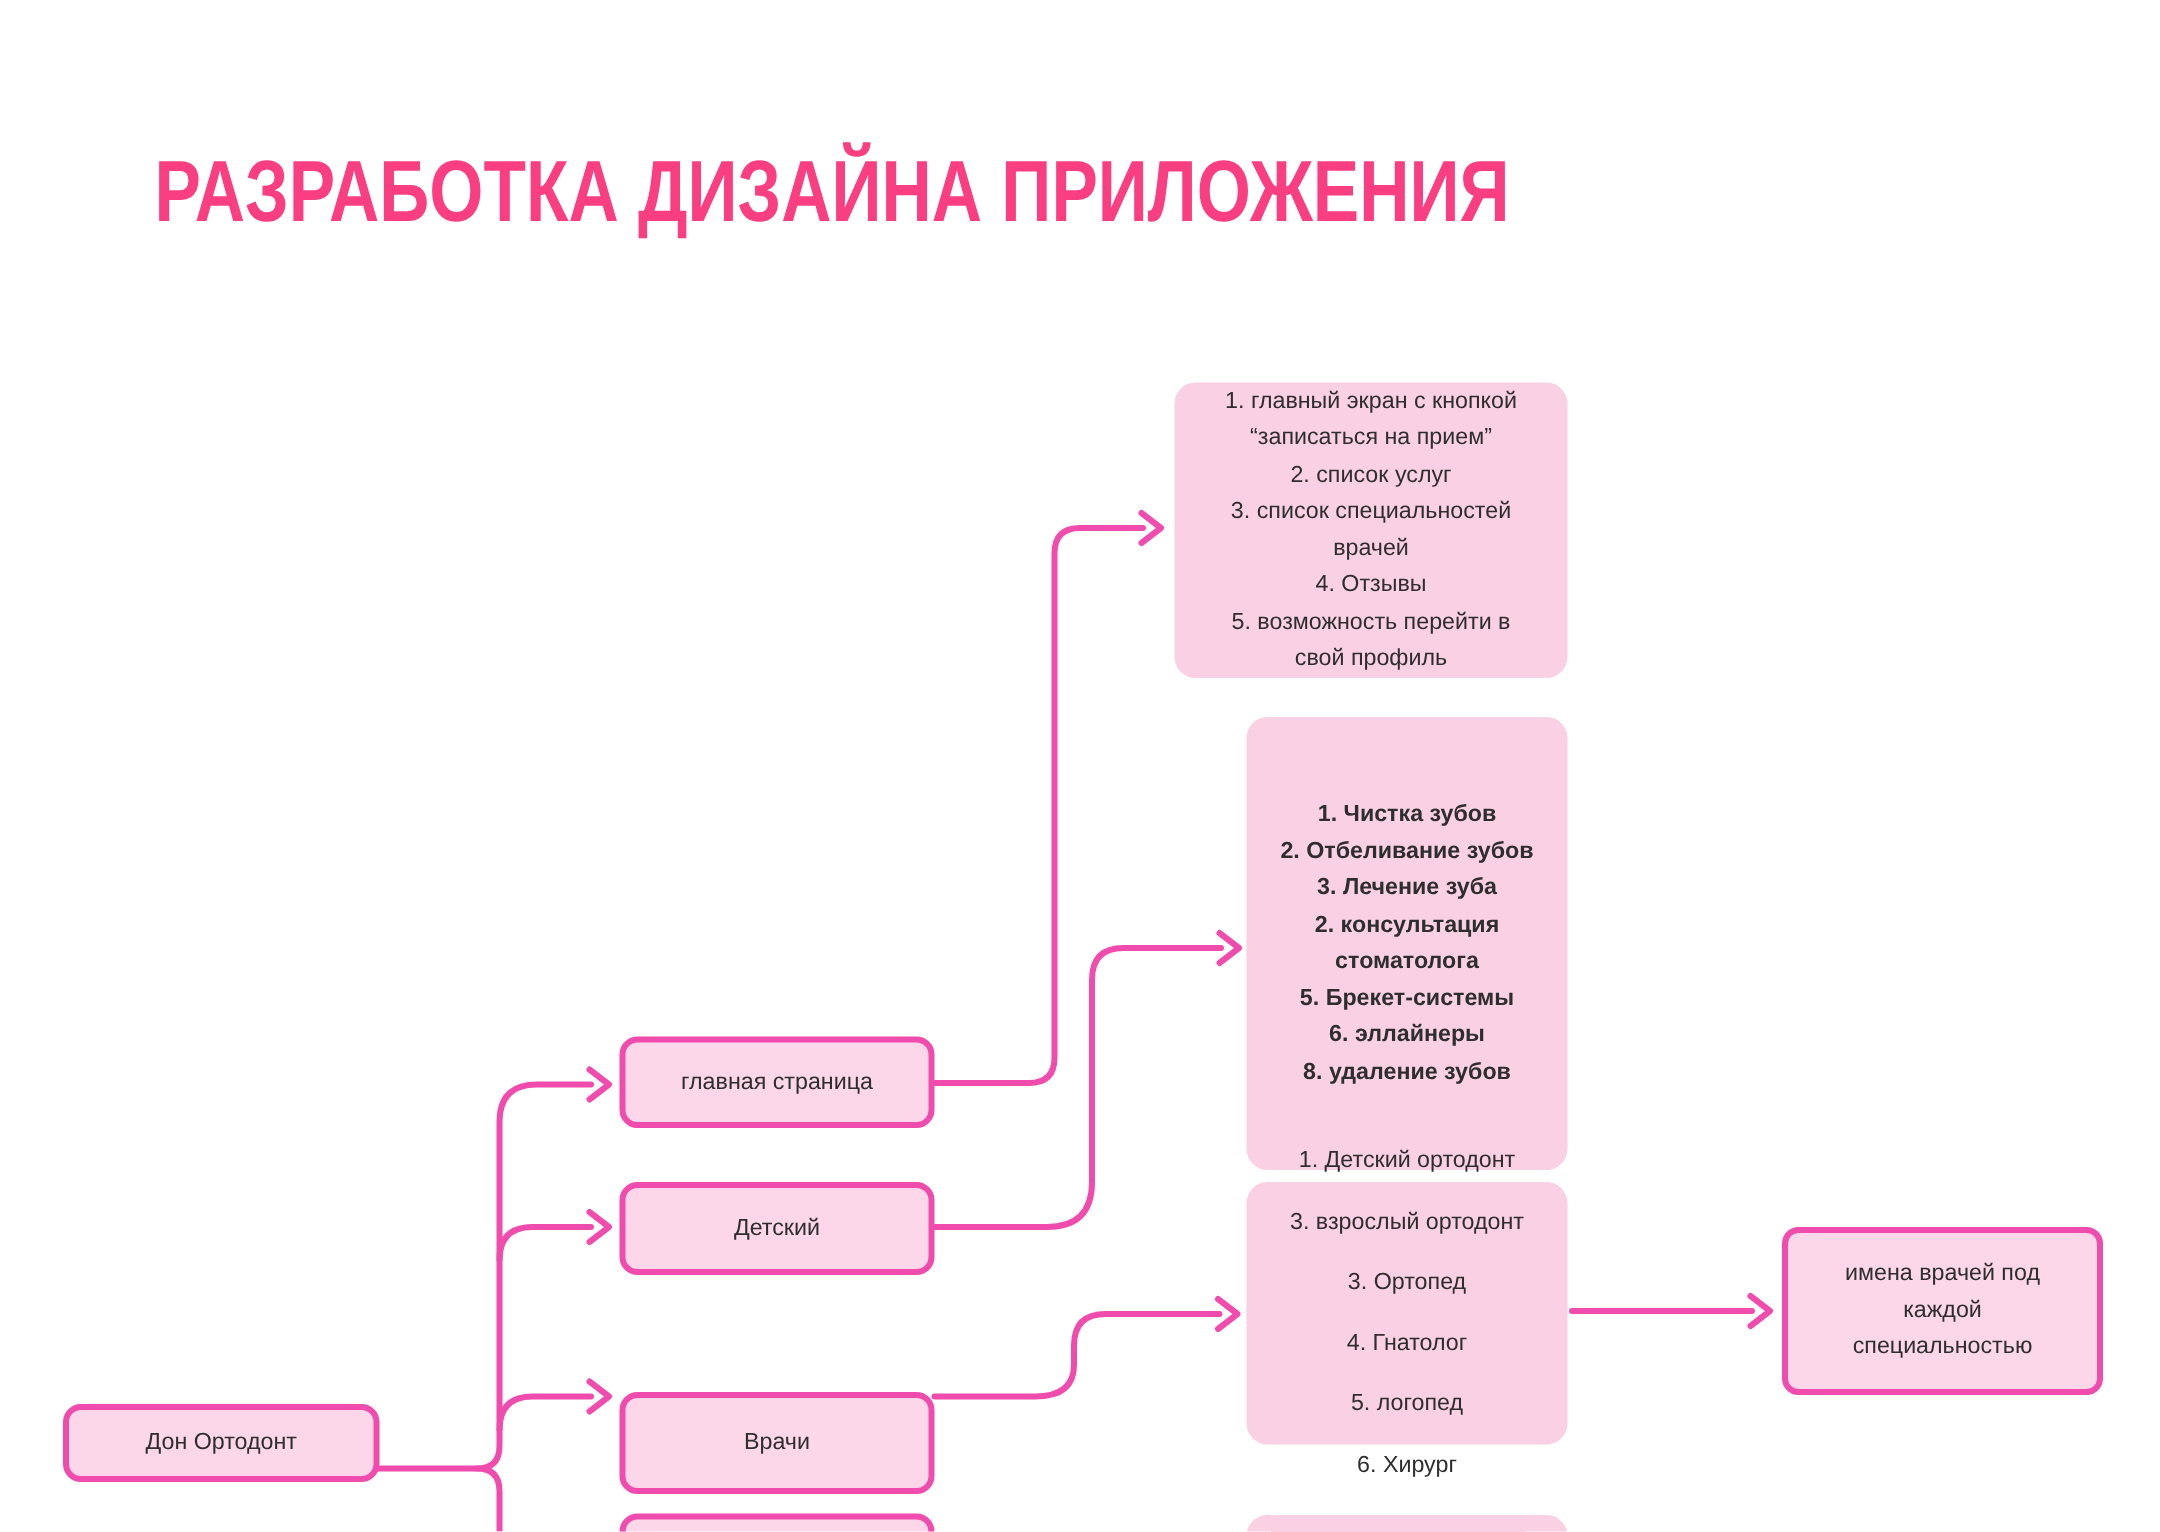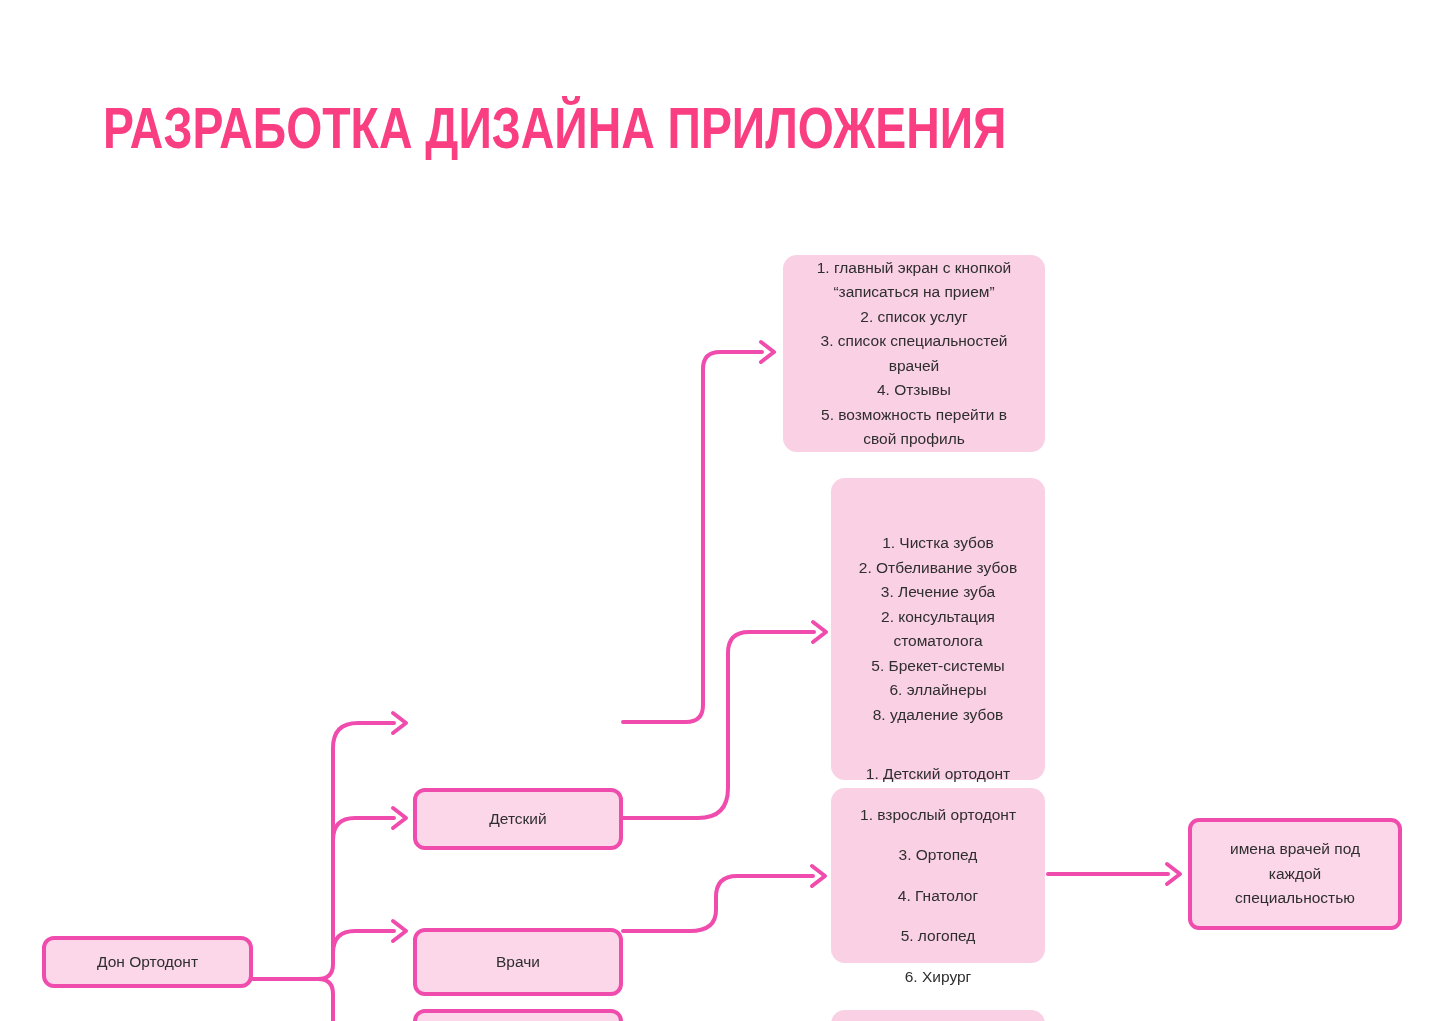--- a/index.html
+++ b/index.html
@@ -36,21 +36,21 @@
     display:flex;flex-direction:column;align-items:center;justify-content:center;
     text-align:center;font-size:15.5px;line-height:24.5px;
   }
   .list .li{white-space:pre-line;}
   #node-root     {left:42px;  top:936px;  width:211px; height:52px;}
   #node-home     {left:413px; top:691px;  width:210px; height:61px;}
   #node-services {left:413px; top:788px;  width:210px; height:62px;}
   #node-doctors  {left:413px; top:928px;  width:210px; height:68px;}
   #node-partial  {left:413px; top:1009px; width:210px; height:52px;}
   #list-main     {left:783px; top:234px;  width:262px; height:197px;margin-top:21px;}
-  #list-services {left:831px; top:478px;  width:214px; height:302px;}
+  #list-services {left:831px; top:478px;  width:214px; height:302px;font-weight:bold;}
   #list-doctors  {left:831px; top:788px;  width:214px; height:175px;gap:16px;}
   #list-partial  {left:831px; top:1010px; width:214px; height:40px;}
   #node-names    {left:1188px;top:818px;  width:214px; height:112px;border-radius:11px;}
 </style>
 </head>
 <body style="background: rgb(255, 255, 255);">
 
 <div class="canvas">
 
   <h1 class="title">РАЗРАБОТКА ДИЗАЙНА ПРИЛОЖЕНИЯ</h1>
@@ -68,20 +68,21 @@
     <path d="M 623 818 L 698 818 Q 728 818 728 788 L 728 653 Q 728 632 749 632 L 814 632"></path>
     <path d="M 813 622 L 826 632 L 813 642"></path>
     <path d="M 623 931 L 690 931 Q 716 931 716 910 L 716 897 Q 716 876 737 876 L 813 876"></path>
     <path d="M 812 866 L 825 876 L 812 886"></path>
     <path d="M 1048 874 L 1168 874"></path>
     <path d="M 1167 864 L 1180 874 L 1167 884"></path>
   </svg>
 
   <div class="node" id="node-root">Дон Ортодонт</div>
 
+  <div class="node" id="node-home">главная страница</div>
 
   <div class="node" id="node-services">Детский</div>
 
   <div class="node" id="node-doctors">Врачи</div>
 
   <div class="node" id="node-partial"></div>
 
   <div class="list" id="list-main">
       <div class="li">1. главный экран с кнопкой
 “записаться на прием”</div>
@@ -99,21 +100,21 @@
       <div class="li">3. Лечение зуба</div>
       <div class="li">2. консультация
 стоматолога</div>
       <div class="li">5. Брекет-системы</div>
       <div class="li">6. эллайнеры</div>
       <div class="li">8. удаление зубов</div>
     </div>
 
   <div class="list" id="list-doctors">
       <div class="li">1. Детский ортодонт</div>
-      <div class="li">1. взрослый ортодонт</div>
+      <div class="li">3. взрослый ортодонт</div>
       <div class="li">3. Ортопед</div>
       <div class="li">4. Гнатолог</div>
       <div class="li">5. логопед</div>
       <div class="li">6. Хирург</div>
     </div>
 
   <div class="list" id="list-partial"></div>
 
   <div class="node multiline" id="node-names">имена врачей под
 каждой

